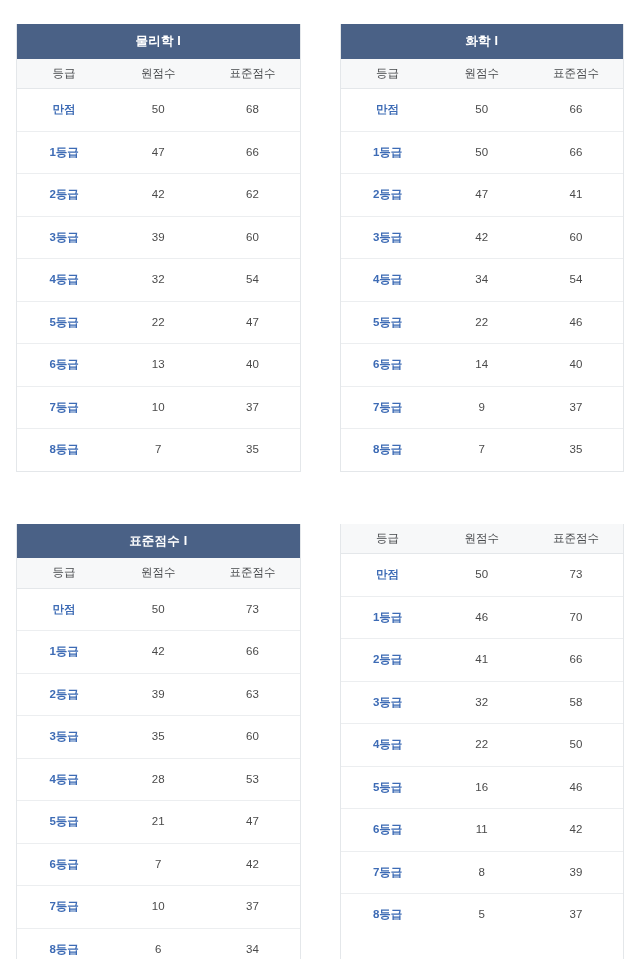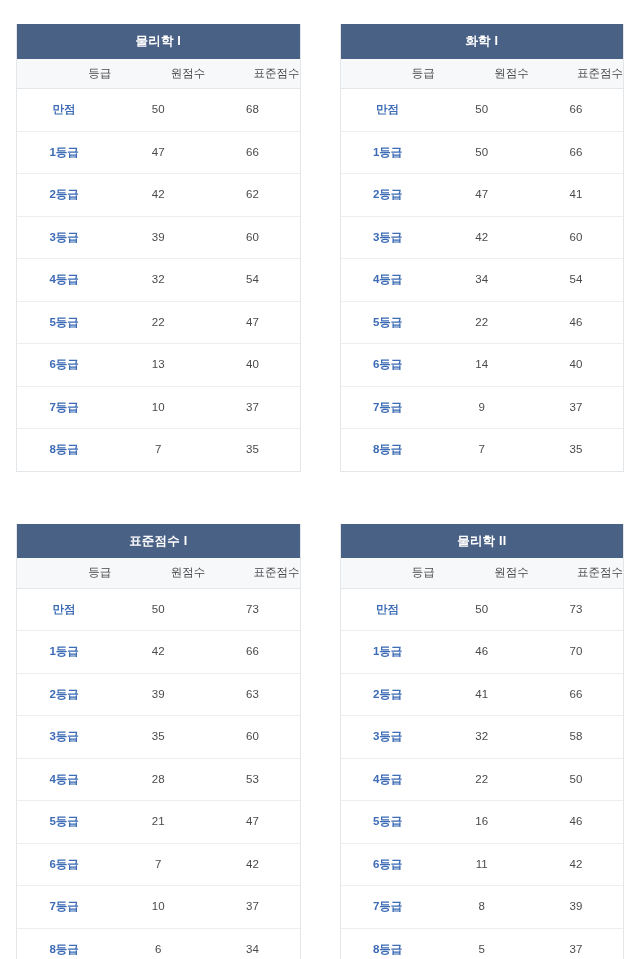--- a/index.html
+++ b/index.html
@@ -53,21 +53,21 @@
     border-collapse: collapse;
     table-layout: fixed;
   }
   thead th {
     background: #f7f8f9;
     color: #45474a;
     font-size: 11.5px;
     font-weight: normal;
     padding: 9px 0;
     border-bottom: 1px solid #e4e7ea;
-    text-align: right;
+    text-align: center;
     line-height: 1;
   }
   tbody td {
     font-size: 11.5px;
     text-align: center;
     padding: 15px 0;
     border-bottom: 1px solid #eceef0;
     color: #4a4a4a;
     line-height: 1;
   }
@@ -258,21 +258,20 @@
             </tr>
             <tr>
               <td class="col-grade grade">8등급</td>
               <td class="col-raw">6</td>
               <td class="col-std">34</td>
             </tr>
           </tbody>
         </table>
       </div>
       <div class="card">
-        <div class="card-title">물리학 II</div>
         <table>
           <thead>
             <tr>
               <th class="col-grade">등급</th>
               <th class="col-raw">원점수</th>
               <th class="col-std">표준점수</th>
             </tr>
           </thead>
           <tbody>
             <tr>

